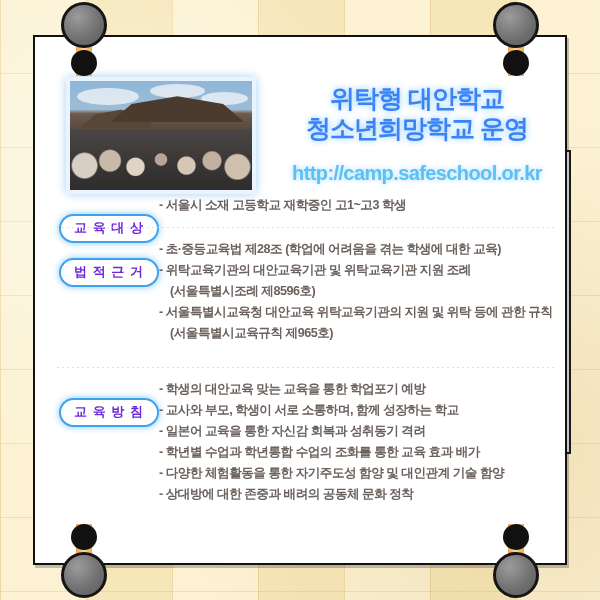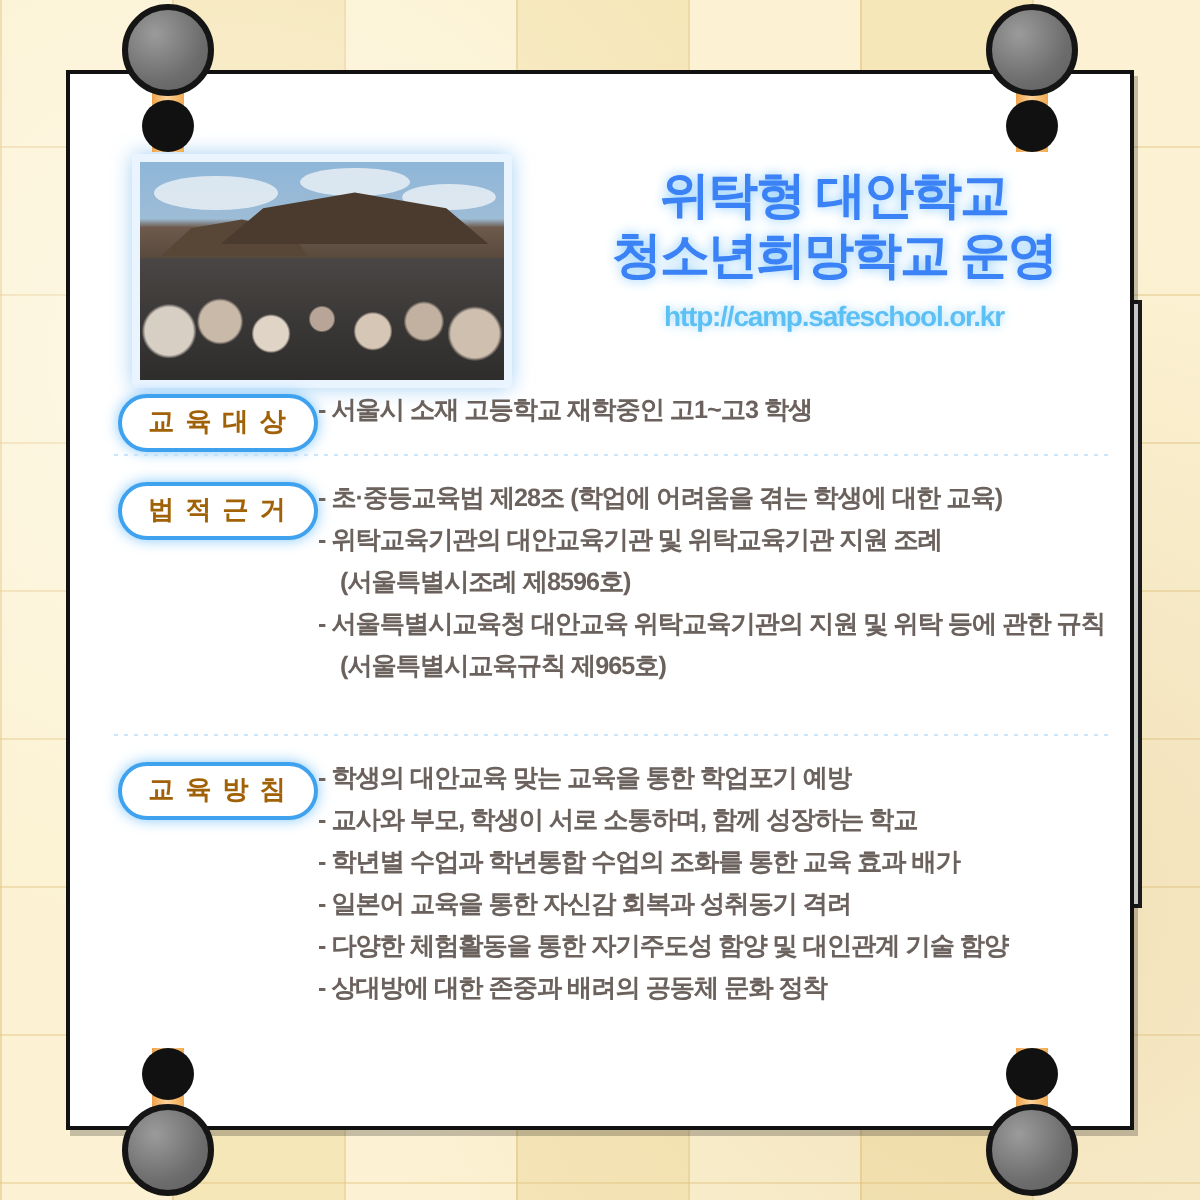--- a/index.html
+++ b/index.html
@@ -99,37 +99,37 @@
       linear-gradient(180deg,#4a4645 0%,#393735 55%,#2f2d2c 100%);
   }
   
   #titlewrap{position:absolute;left:232px;top:46px;width:300px;text-align:center;}
   .tline{
     font-weight:bold;font-size:25px;line-height:30px;color:#3b82f6;letter-spacing:-1px;
     text-shadow:0 0 6px rgba(120,195,250,.9),0 0 2px rgba(255,255,255,.9);
     white-space:nowrap;
   }
   #url{
-    margin-top:7px;font-weight:bold;font-size:14px;color:#5cc0f5;letter-spacing:-.6px;
+    margin-top:19px;font-weight:bold;font-size:20px;color:#5cc0f5;letter-spacing:-.6px;
     text-shadow:0 0 5px rgba(140,210,250,.8);white-space:nowrap;
   }
 
   
   .divider{
     height:1px;margin:0 8px 0 22px;
     background-image:linear-gradient(90deg,#b9defa 38%,transparent 38%);
     background-size:5px 1px;background-repeat:repeat-x;opacity:.75;
   }
 
   
   .row{display:flex;align-items:flex-start;padding:0 10px 0 24px;}
   .pill{
-    flex:0 0 auto;width:100px;margin-top:2px;
+    flex:0 0 auto;width:100px;margin-top:19px;
     border:2px solid #3fa2ef;border-radius:16px;background:#fff;
-    color:#a16207;font-weight:bold;font-size:13px;letter-spacing:1px;
+    color:#6d28d9;font-weight:bold;font-size:13px;letter-spacing:1px;
     text-align:center;padding:3px 0 4px;box-sizing:border-box;
     box-shadow:0 0 7px rgba(110,190,250,.85);
   }
   .lines{flex:1 1 auto;}
   .ln{
     color:#6b625e;font-weight:bold;font-size:12.6px;line-height:21px;
     letter-spacing:-.5px;white-space:nowrap;
   }
   .ln.sub{padding-left:11px;}
   #sec-target{position:absolute;left:0;top:158px;width:100%;}
@@ -198,22 +198,22 @@
   <div id="div2">
       <div class="divider"></div>
     </div>
 
   <div id="sec-policy">
     <div class="row">
       <div class="pill">교 육 방 침</div>
       <div class="lines">
         <div class="ln">- 학생의 대안교육 맞는 교육을 통한 학업포기 예방</div>
         <div class="ln">- 교사와 부모, 학생이 서로 소통하며, 함께 성장하는 학교</div>
+        <div class="ln">- 일본어 교육을 통한 자신감 회복과 성취동기 격려</div>
         <div class="ln">- 학년별 수업과 학년통합 수업의 조화를 통한 교육 효과 배가</div>
-        <div class="ln">- 일본어 교육을 통한 자신감 회복과 성취동기 격려</div>
         <div class="ln">- 다양한 체험활동을 통한 자기주도성 함양 및 대인관계 기술 함양</div>
         <div class="ln">- 상대방에 대한 존중과 배려의 공동체 문화 정착</div>
       </div>
     </div>
   </div>
 
 </div>
 
 <div class="pin down tl">
   <div class="shaft"></div>

